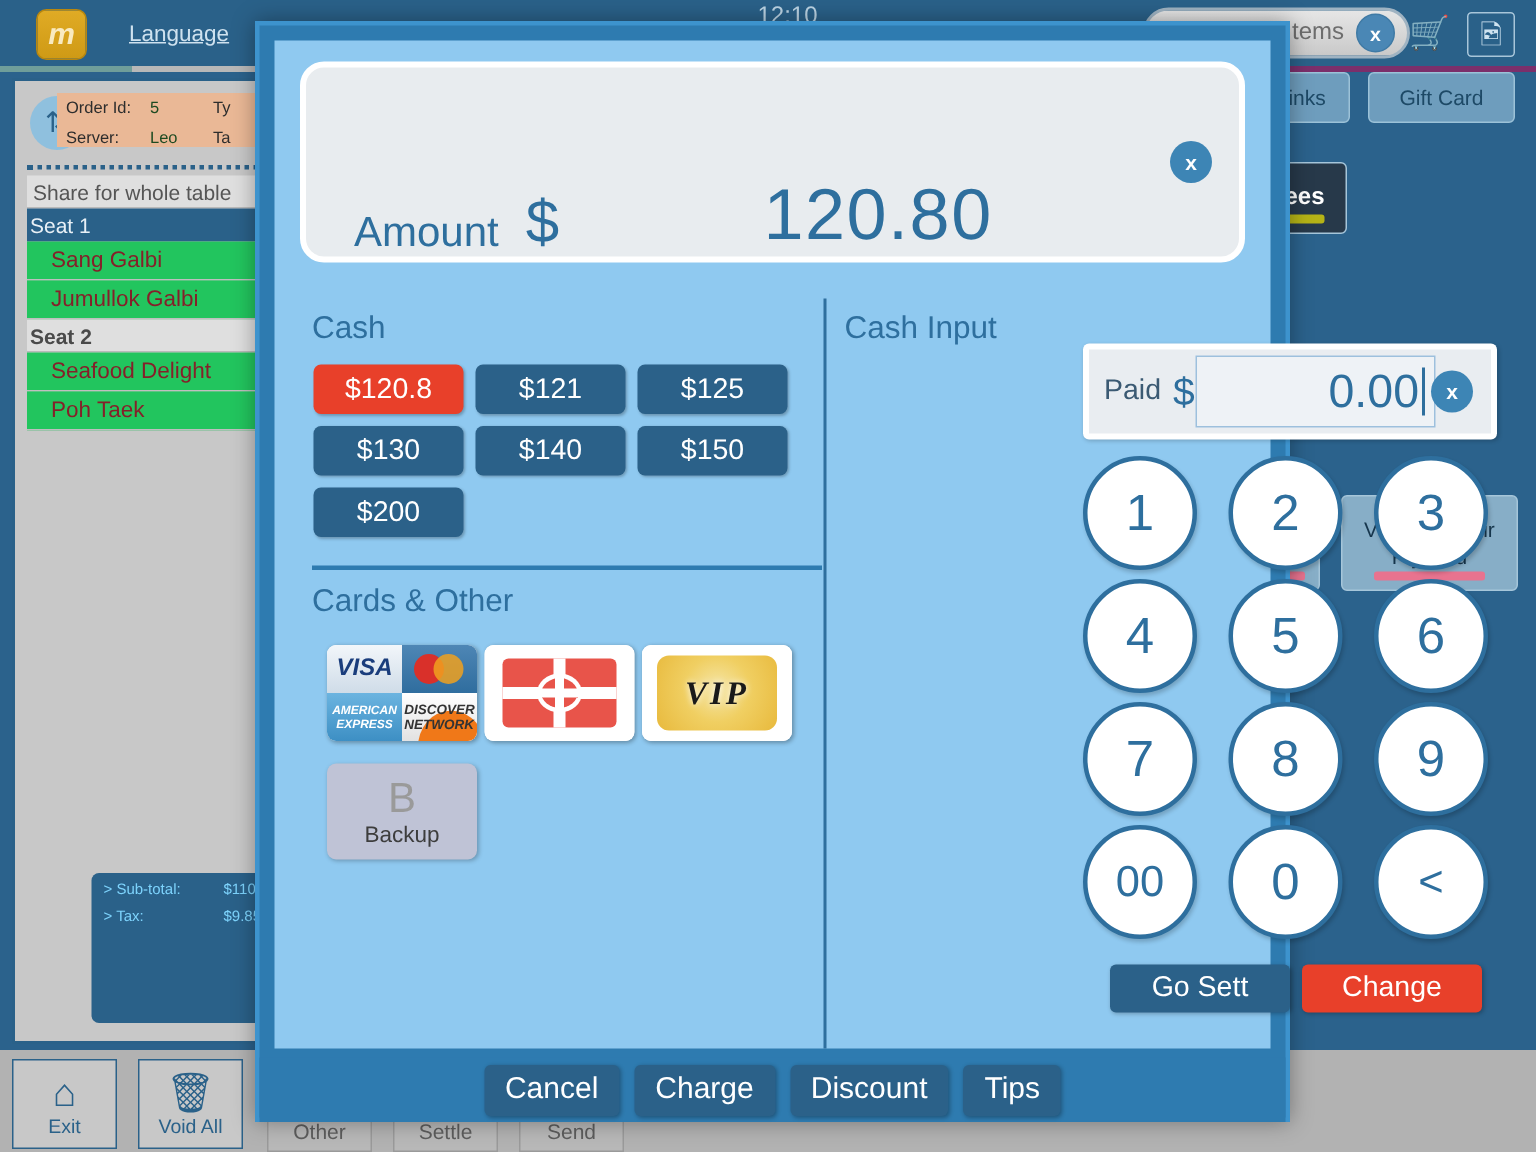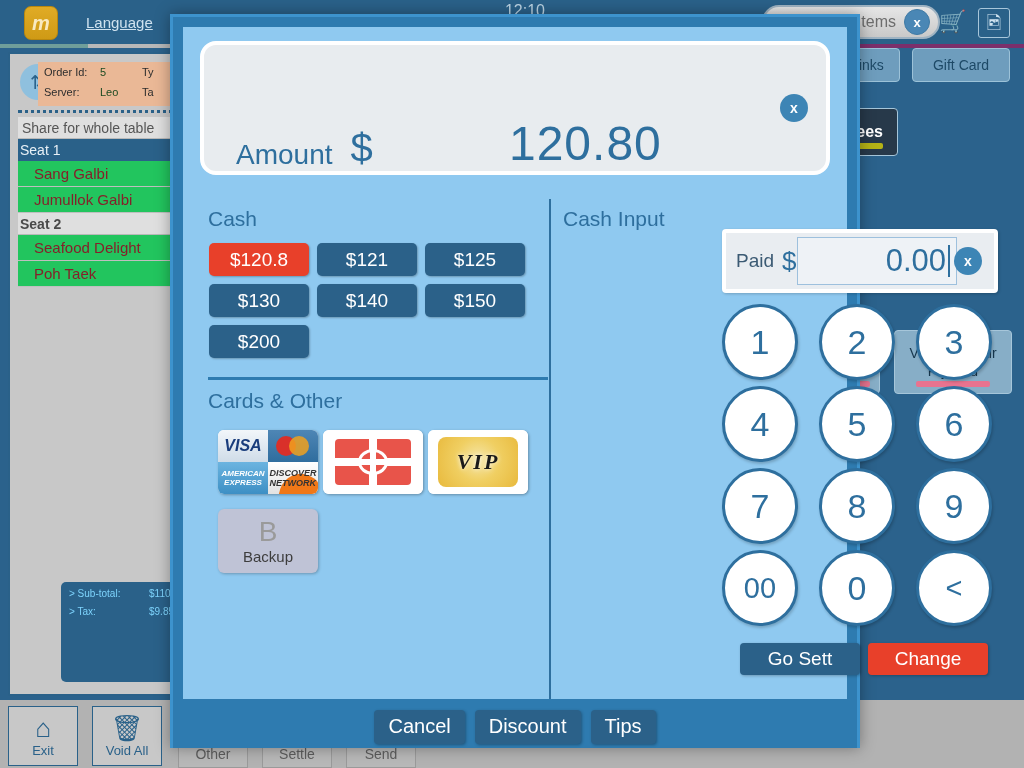--- a/index.html
+++ b/index.html
@@ -61,21 +61,21 @@
     position: absolute; left: 0; top: 44px; width: 1024px; height: 4px;
     background: linear-gradient(90deg,#6f9e9a 0 88px,#b8b8b8 88px 180px,#b04a52 180px 520px,#7b2f6b 520px 1024px);
   }
 
   
   .order-panel {
     position: absolute; left: 8px; top: 52px; width: 182px; height: 644px;
     background: #c8c8c8; border: 2px solid #2a6189;
   }
   .order-head {
-    position: absolute; left: 28px; top: 8px; width: 156px; height: 44px;
+    position: absolute; left: 28px; top: 8px; width: 156px; height: 36px;
     background: #eab896; font-size: 11px; color: #2d2d2d;
   }
   .oh-row { display: flex; height: 20px; align-items: center; padding-left: 6px; }
   .oh-lbl { width: 56px; }
   .oh-val { width: 42px; color: #1d4a21; }
   .swap-btn {
     position: absolute; left: 10px; top: 10px; width: 36px; height: 36px;
     border-radius: 50%; background: #8fc0de; color: #2a6189;
     display: flex; align-items: center; justify-content: center; font-size: 19px;
   }
@@ -508,17 +508,18 @@
       <div class="key small" style="left:0px;top:246px;">00</div>
       <div class="key" style="left:97px;top:246px;">0</div>
       <div class="key small" style="left:194px;top:246px;">&lt;</div>
     </div>
 
     <div class="act-btn blue" style="left:567px;top:626px;width:120px;">Go Sett</div>
     <div class="act-btn red" style="left:695px;top:626px;width:120px;">Change</div>
 
     <div class="modal-footer">
       <div class="foot-btn">Cancel</div>
+      <div class="foot-btn">Charge</div>
       <div class="foot-btn">Discount</div>
       <div class="foot-btn">Tips</div>
     </div>
   </div>
 </div>
 
 </body></html>

